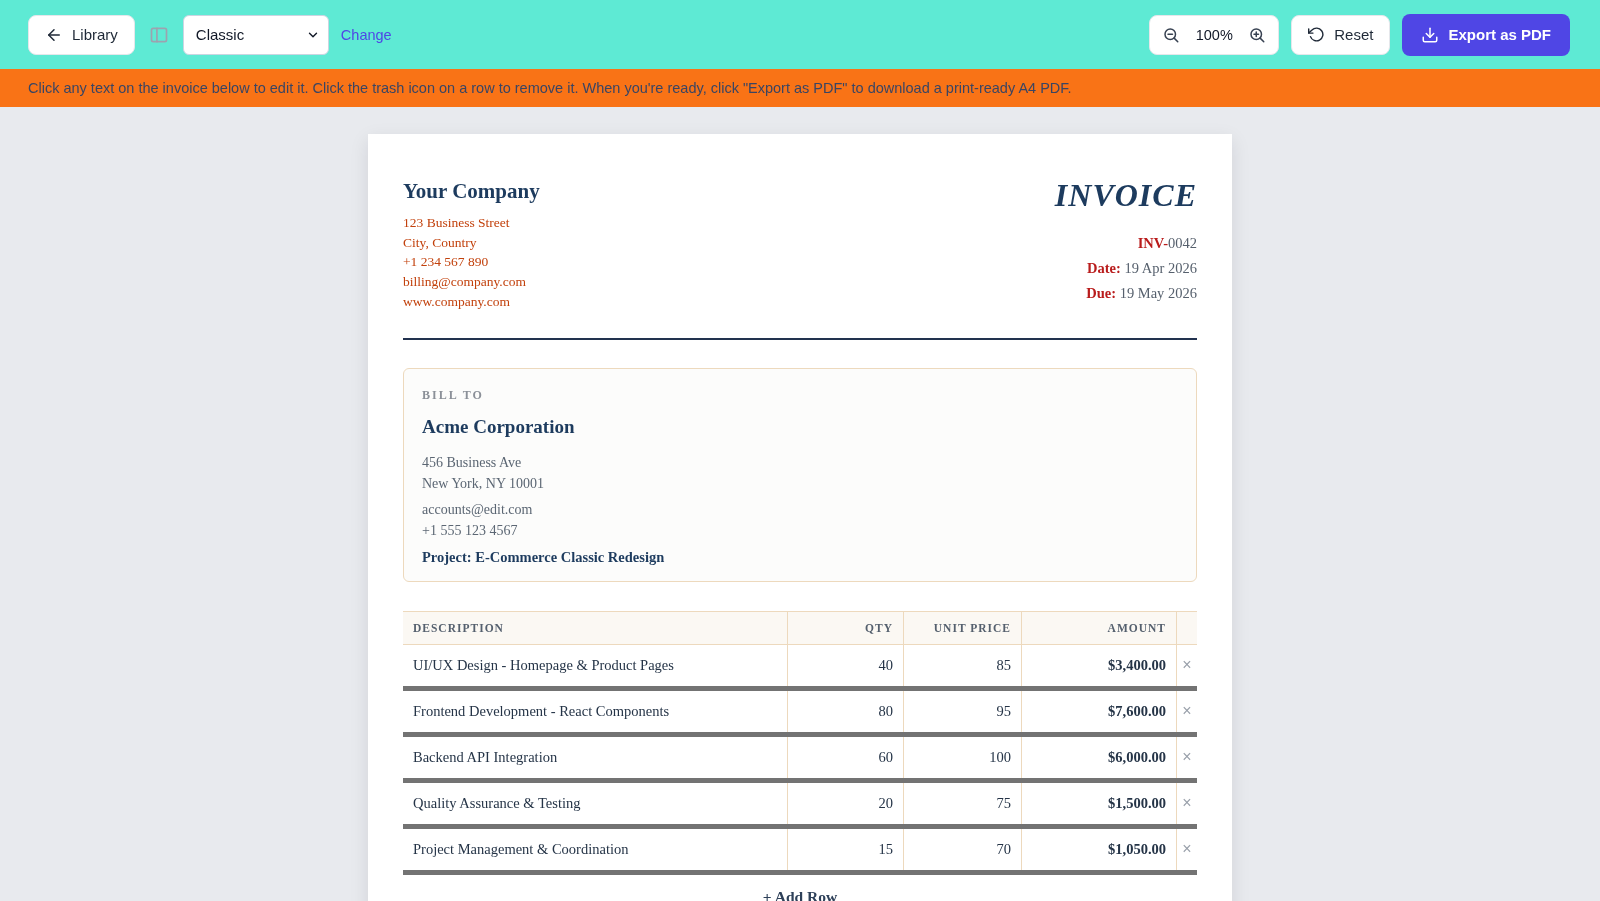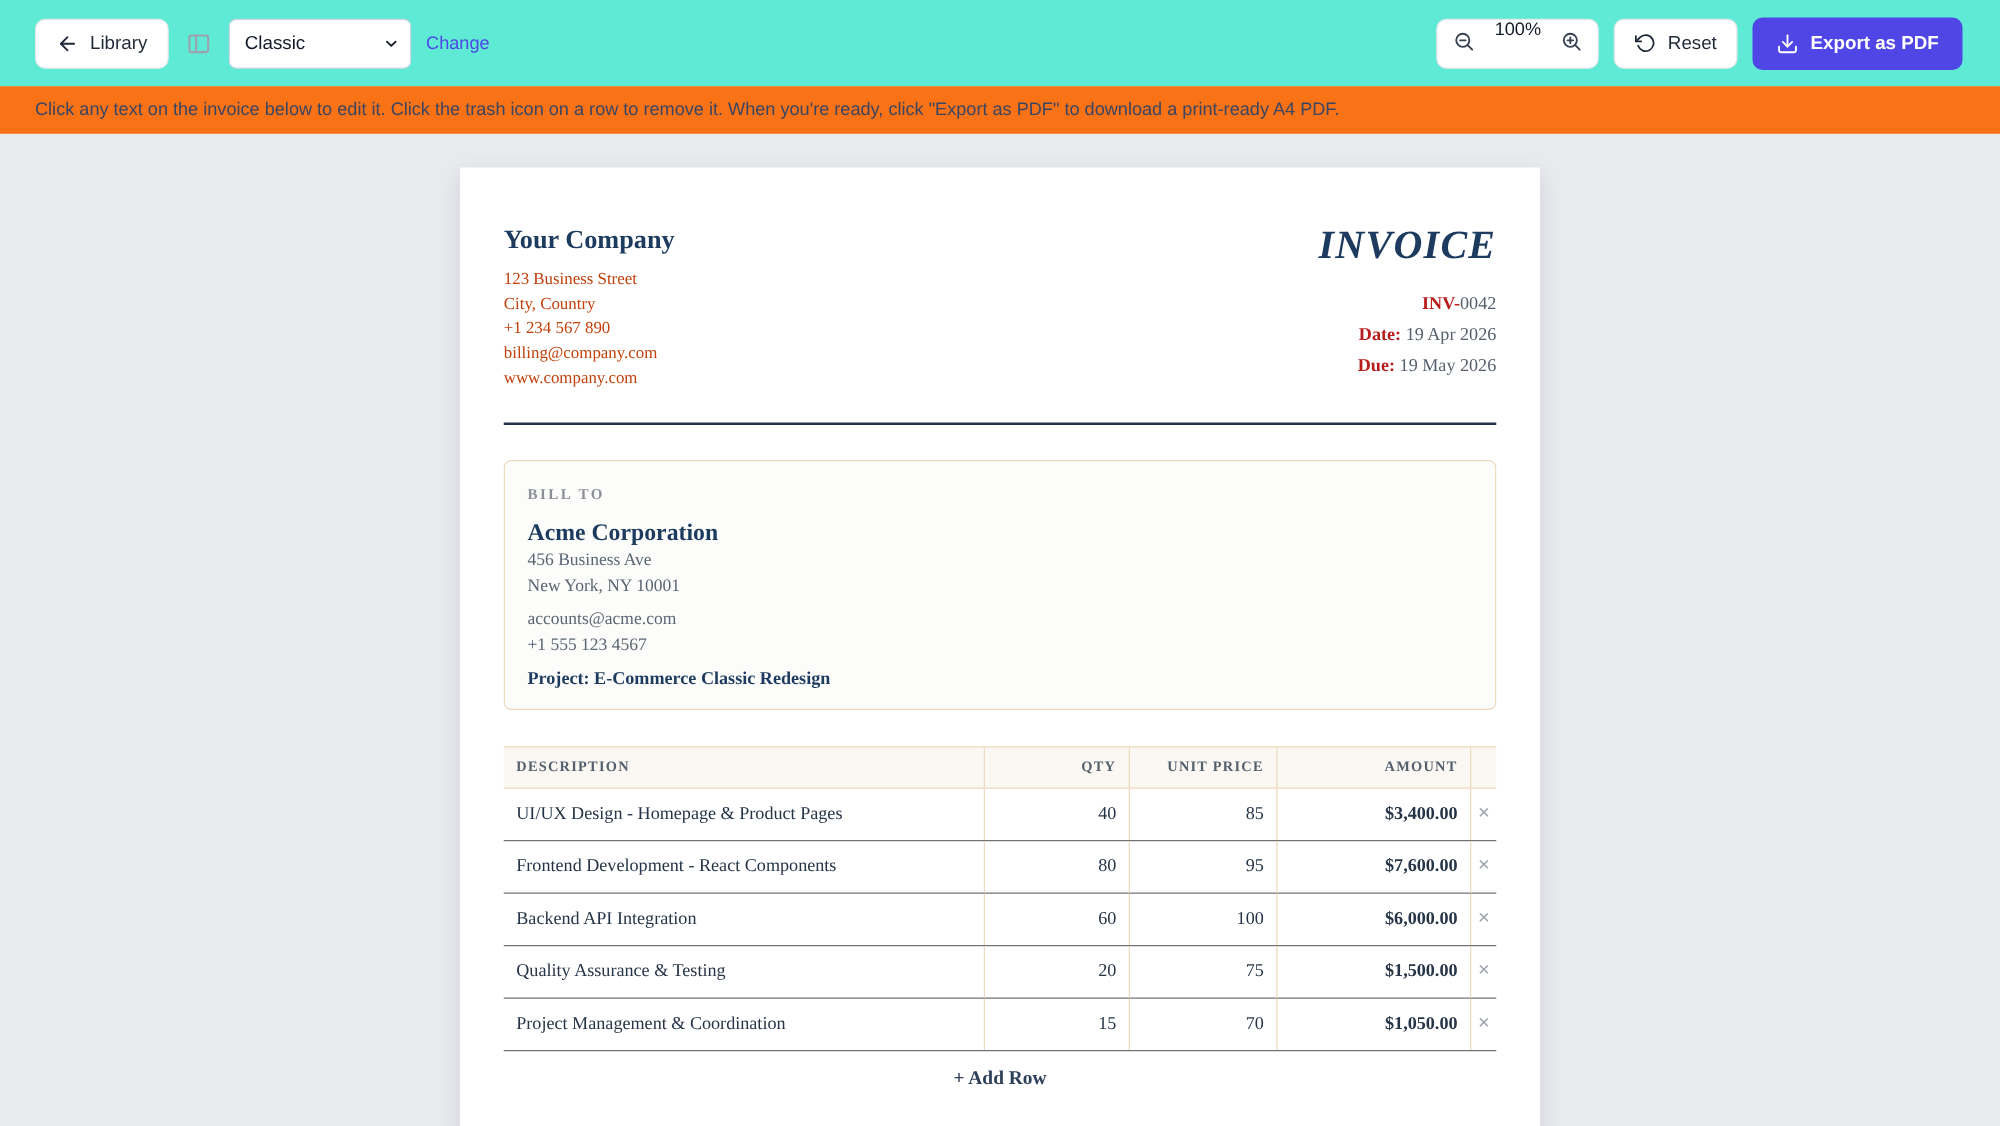--- a/index.html
+++ b/index.html
@@ -64,20 +64,21 @@
   .change-link {
     color: #4f46e5;
     font-size: 14.5px;
     text-decoration: none;
     cursor: pointer;
     margin-left: -2px;
   }
 
   .zoom-group {
     display: flex;
+    align-items: center;
     height: 40px;
     border: 1px solid #e5e7eb;
     border-radius: 8px;
     background: #fff;
     padding: 0 4px;
   }
   .zoom-btn {
     width: 34px; height: 34px;
     border: none; background: transparent;
     display: flex; align-items: center; justify-content: center;
@@ -182,21 +183,21 @@
     font-weight: 700;
     letter-spacing: 2px;
     color: #8b9098;
     margin-bottom: 13px;
     cursor: text;
   }
   .billto-name {
     font-size: 19px;
     font-weight: 700;
     color: #1d3b5e;
-    margin-bottom: 0;
+    margin-bottom: 14px;
     cursor: text;
   }
   .billto-line { font-size: 14px; color: #5b6673; line-height: 21px; cursor: text; }
   .billto-contact { margin-top: 5px; }
   .billto-project {
     margin-top: 8px;
     font-size: 14.5px;
     font-weight: 700;
     color: #1d3b5e;
     cursor: text;
@@ -214,21 +215,21 @@
     border-bottom: 1px solid #edd9bd;
     background: #fbf8f3;
   }
   .t-head > div {
     padding: 10px 10px;
     font-size: 11.5px;
     font-weight: 700;
     letter-spacing: 1px;
     color: #55606e;
   }
-  .t-body-row { border-bottom: 1px solid #737373; }
+  .t-body-row { border-bottom: 5px solid #737373; }
   .t-body-row > div {
     padding: 12px 10px;
     font-size: 14.5px;
     color: #253447;
     display: flex;
     align-items: center;
     cursor: text;
   }
   .c-desc { justify-content: flex-start; }
   .c-num { justify-content: flex-end; text-align: right; }
@@ -372,21 +373,21 @@
       </div>
     </div>
 
     <hr class="rule">
 
     <div class="billto">
       <div class="billto-label">BILL TO</div>
       <div class="billto-name">Acme Corporation</div>
       <div class="billto-line">456 Business Ave</div>
       <div class="billto-line">New York, NY 10001</div>
-      <div class="billto-line billto-contact">accounts@acme.com</div>
+      <div class="billto-line billto-contact">accounts@edit.com</div>
       <div class="billto-line">+1 555 123 4567</div>
       <div class="billto-project">Project: E-Commerce Classic Redesign</div>
     </div>
 
     <div class="items">
       <div class="t-row t-head">
         <div class="c-desc b-right">DESCRIPTION</div>
         <div class="c-num b-right">QTY</div>
         <div class="c-num b-right">UNIT PRICE</div>
         <div class="c-num b-right">AMOUNT</div>

